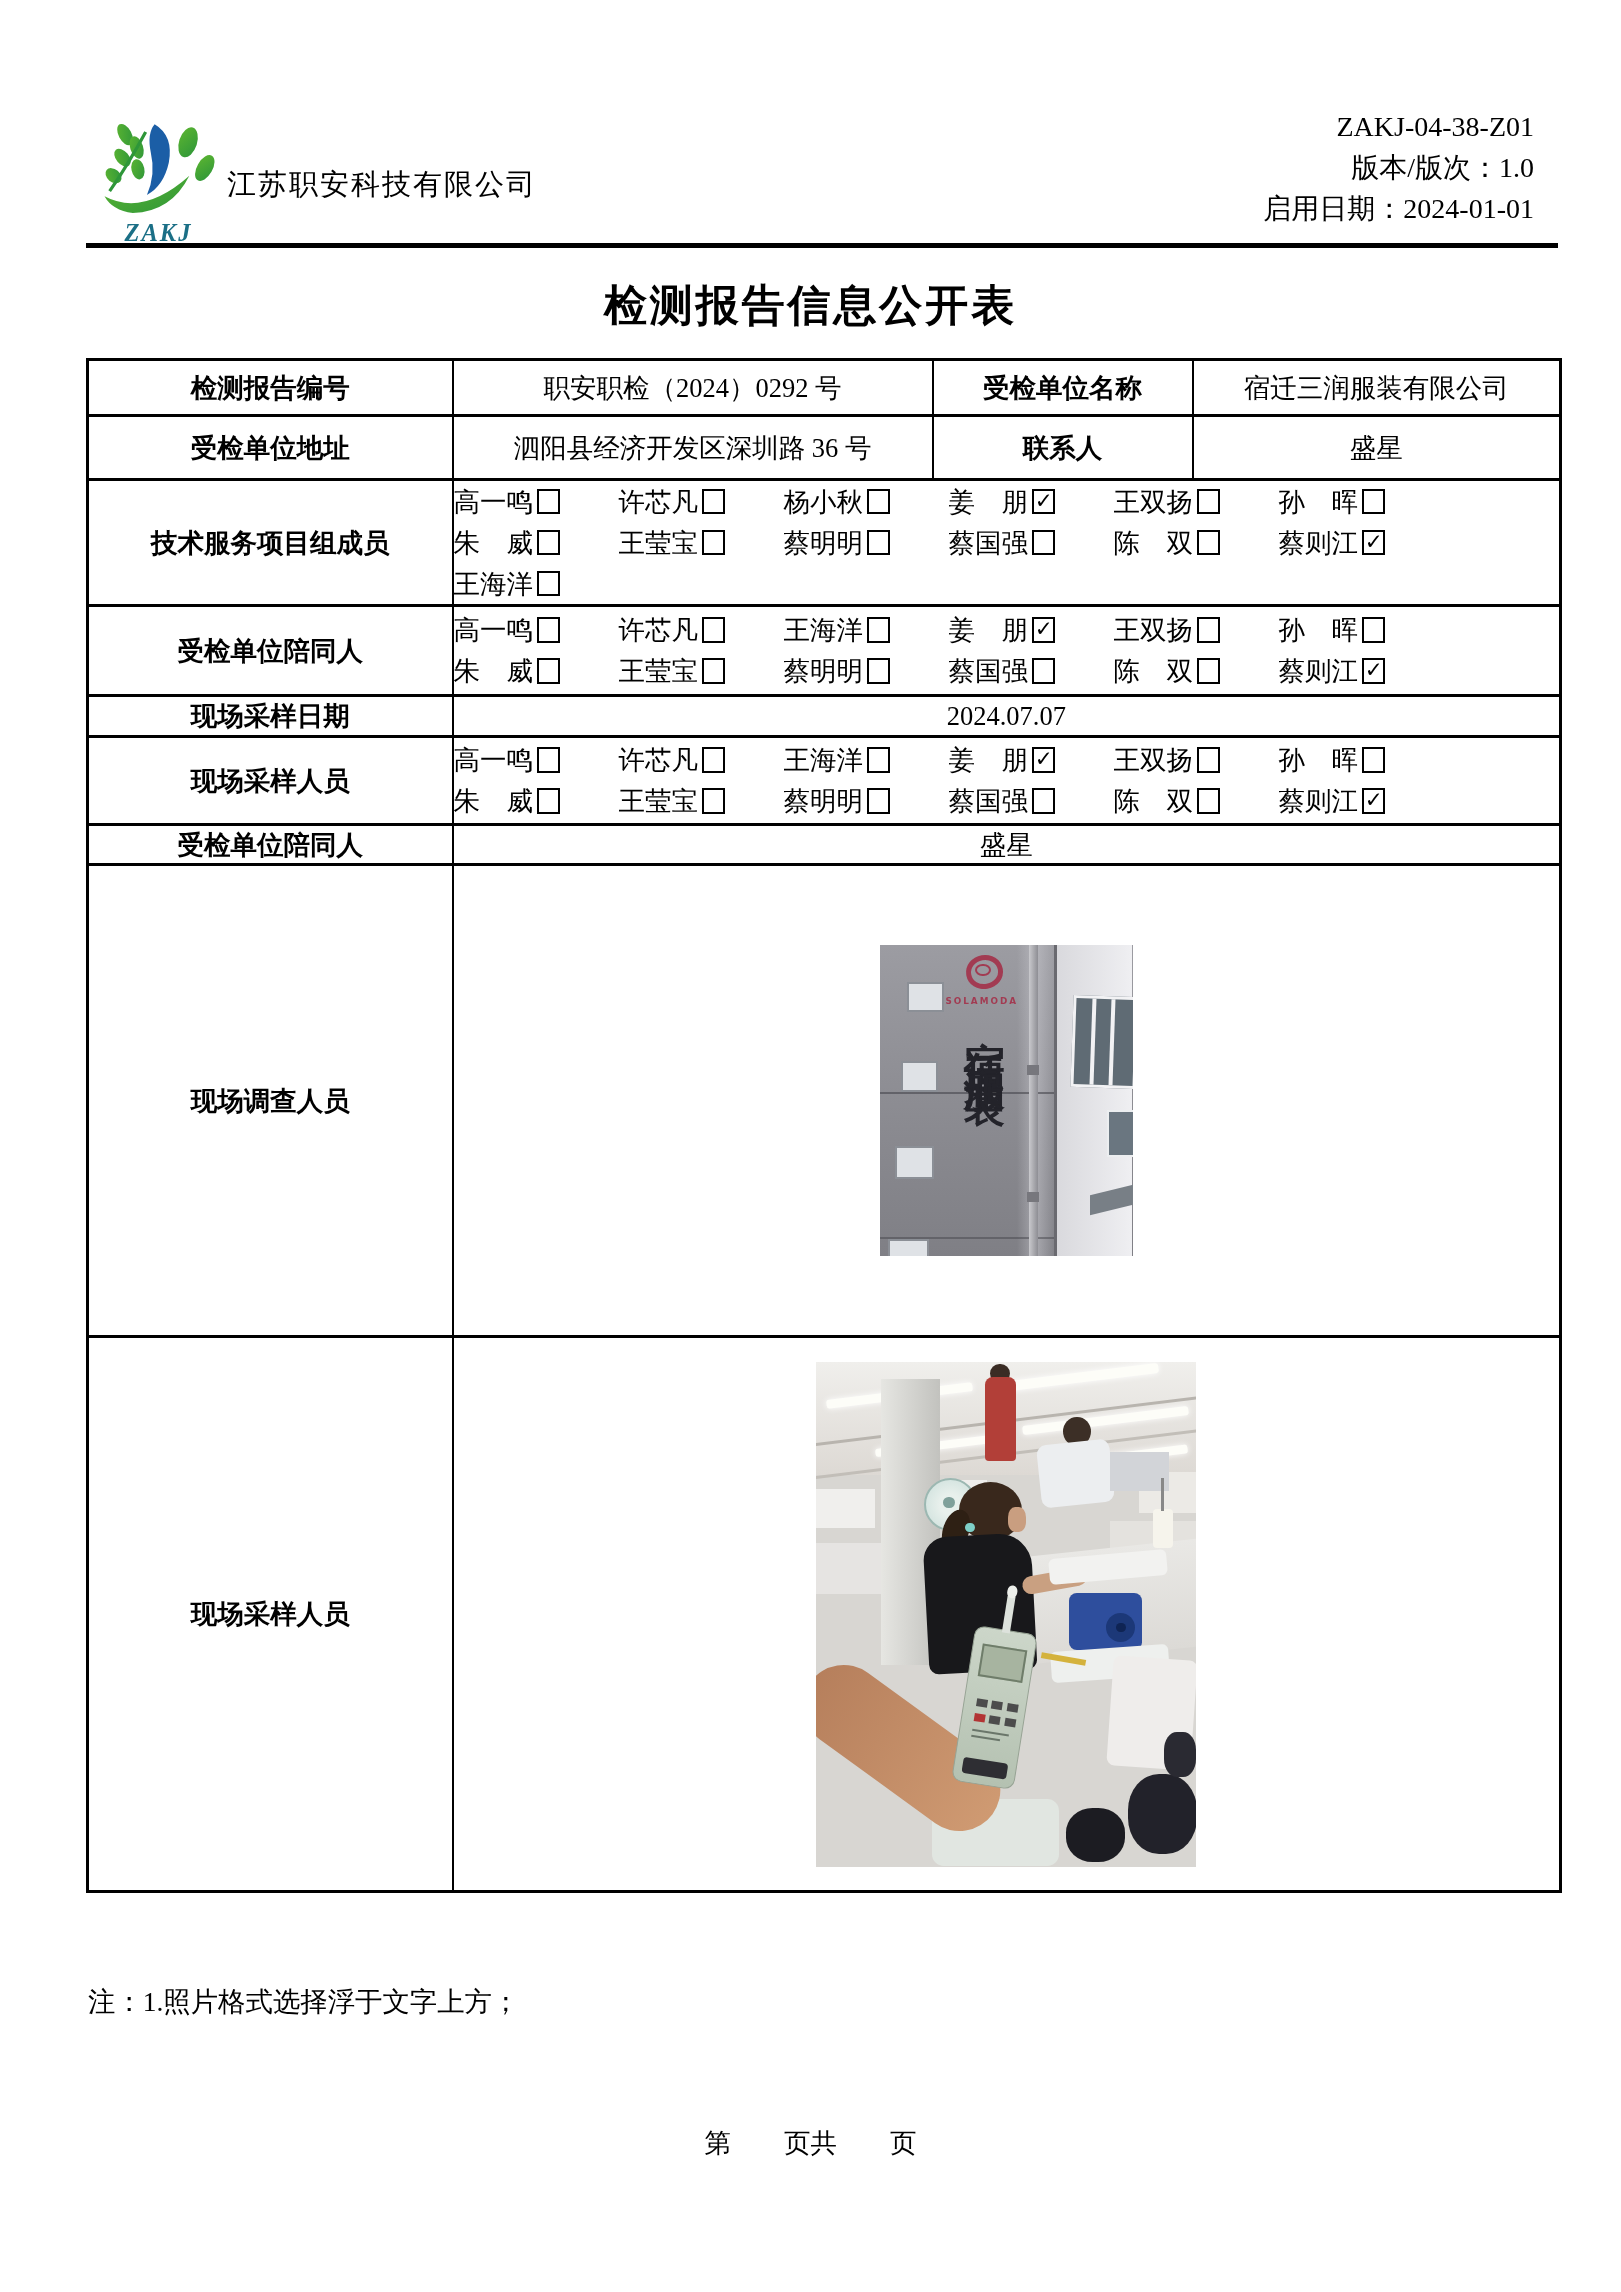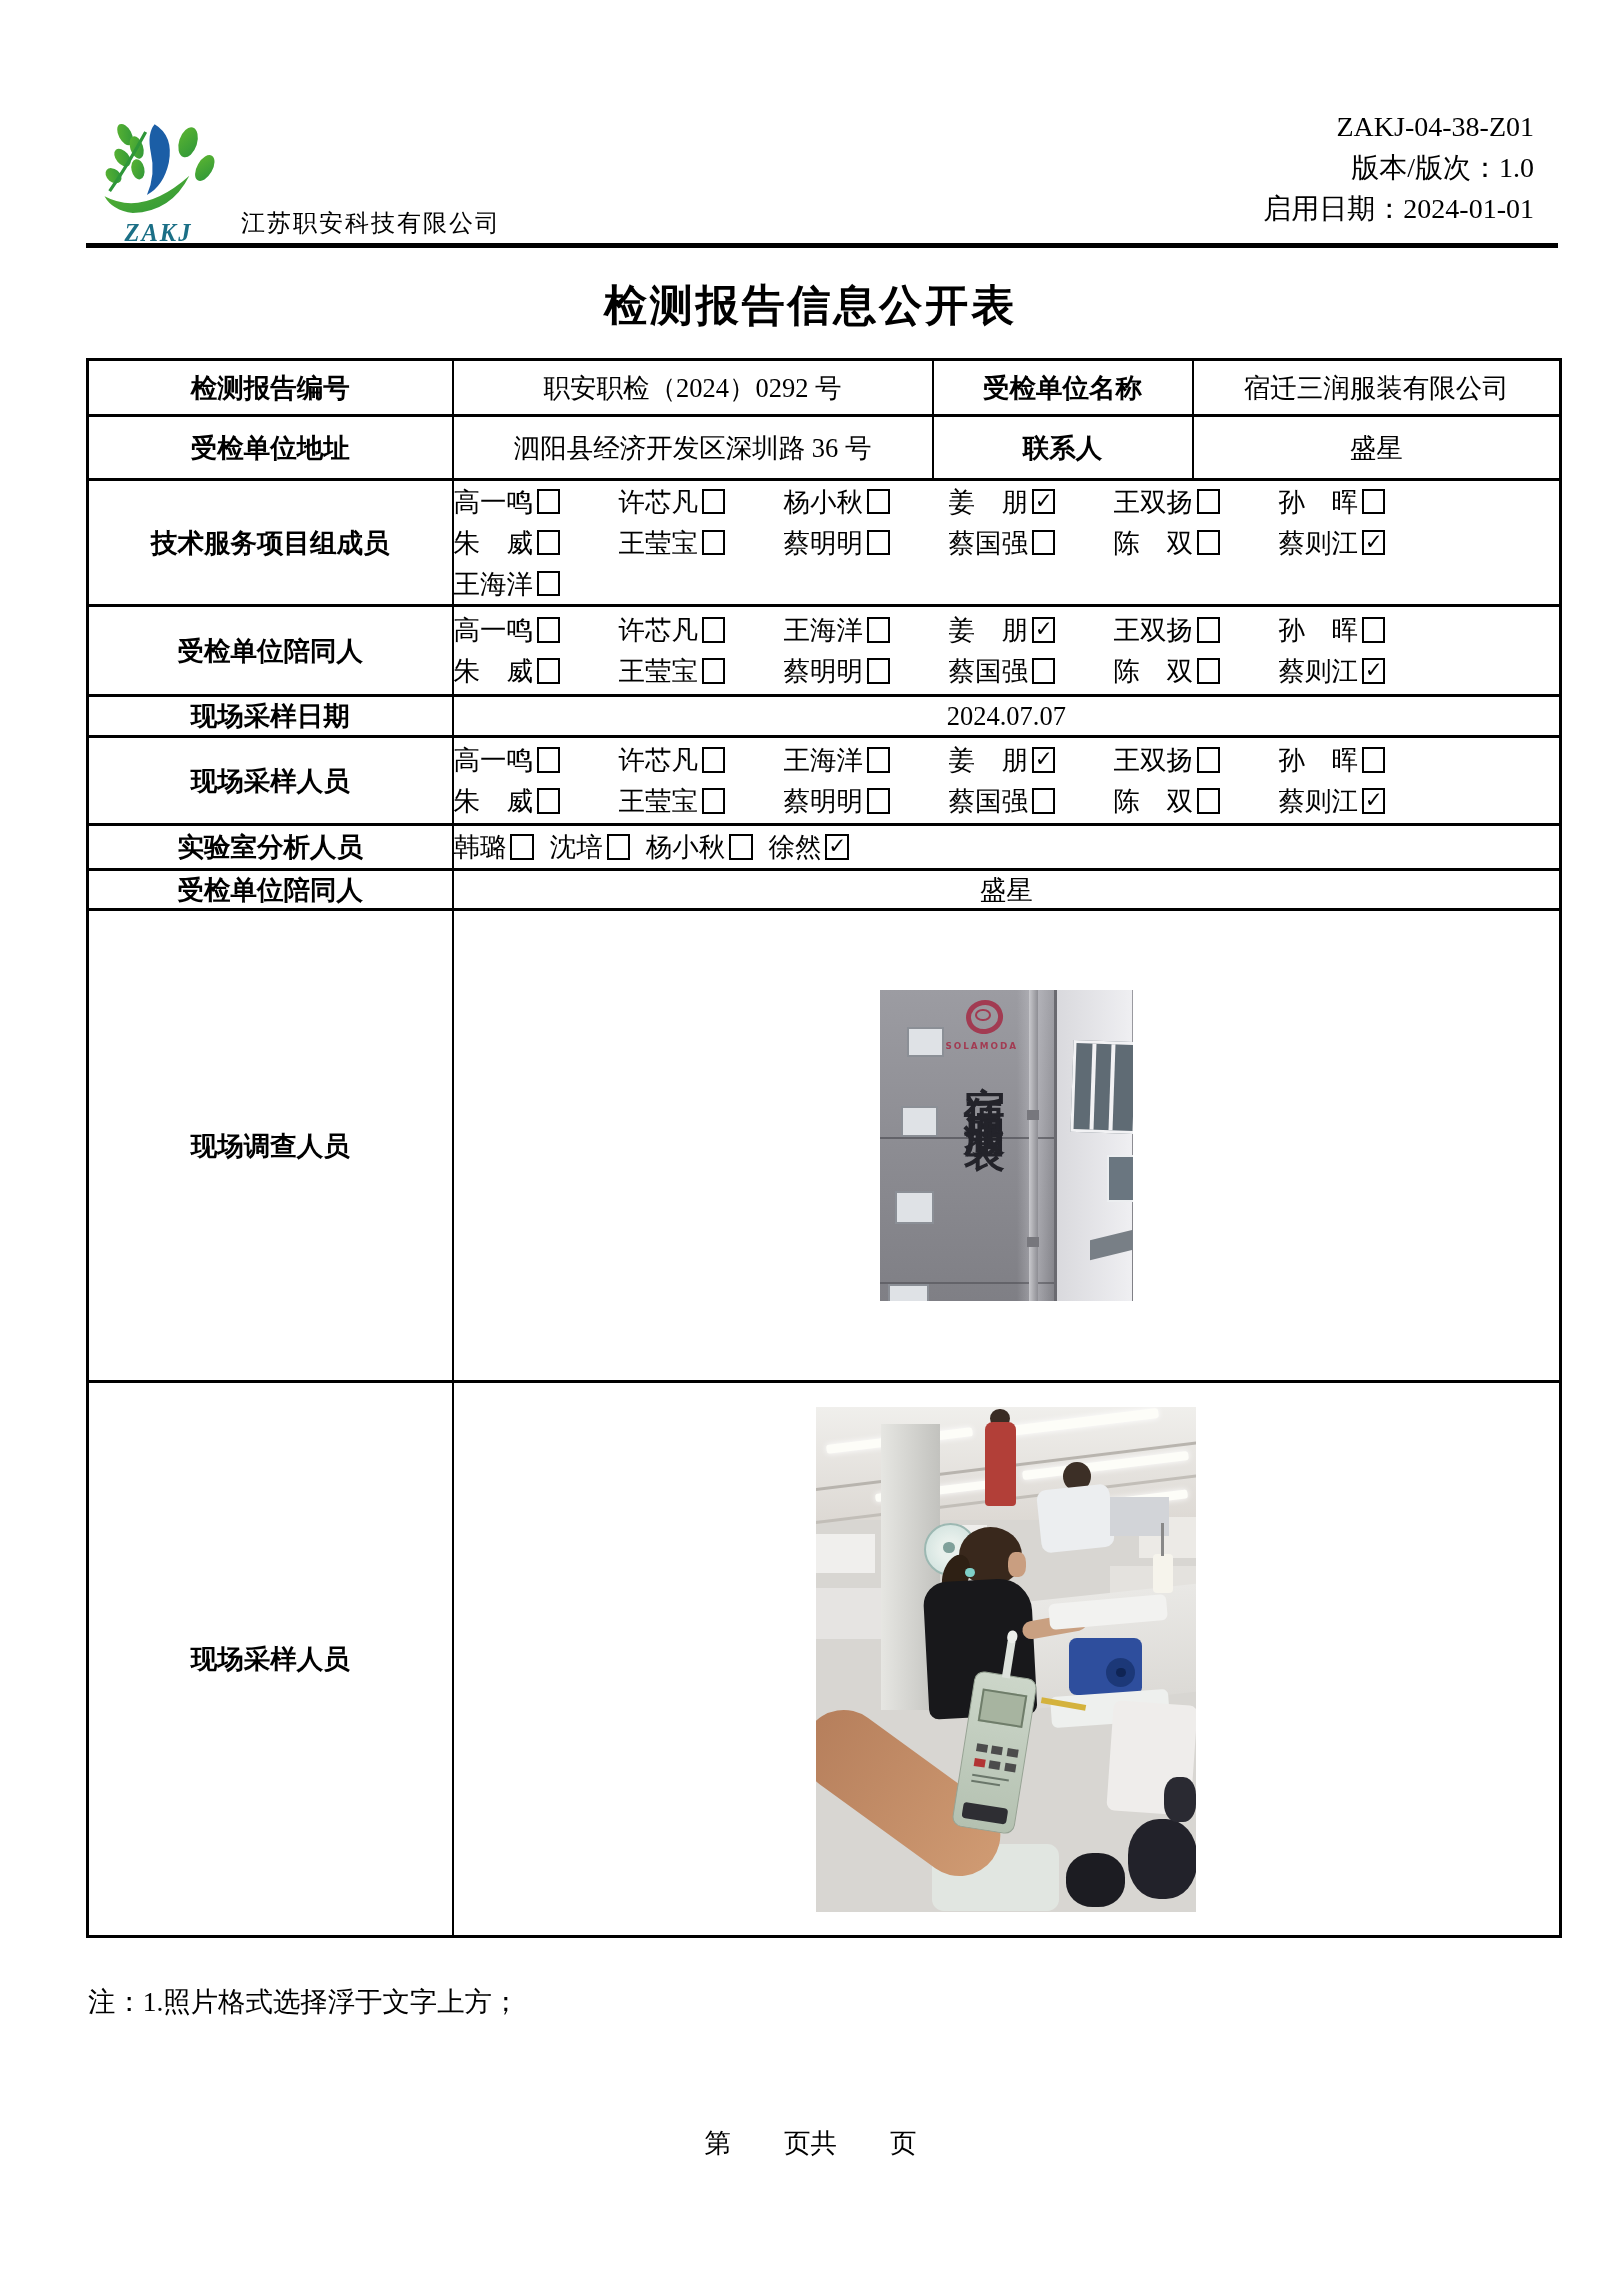--- a/index.html
+++ b/index.html
@@ -4,21 +4,21 @@
 <style>
   html,body{margin:0;padding:0;background:#fff;}
   .page{position:relative;width:1621px;height:2293px;margin:0 auto;background:#fff;
         font-family:"Liberation Serif","DejaVu Serif",serif;color:#000;overflow:hidden;}
 
   
   .logo-wrap{position:absolute;left:90px;top:114px;width:137px;height:133px;text-align:center;}
   .logo-wrap svg{display:block;margin:0 auto;}
   .logo-acronym{font-style:italic;font-weight:bold;font-size:24.5px;letter-spacing:2px;
       color:#1b6f86;line-height:21.6px;}
-  .company-name{position:absolute;left:241px;top:165px;font-size:24px;letter-spacing:2px;margin-top:42px;}
+  .company-name{position:absolute;left:227px;top:165px;font-size:29px;letter-spacing:2px;}
   .doc-info{position:absolute;right:87px;top:106px;text-align:right;font-size:28px;line-height:41px;}
   .header-rule{position:absolute;left:86px;top:243px;width:1472px;height:4.9px;background:#000;}
 
   
   .doc-title{position:absolute;left:0;top:277px;width:100%;text-align:center;
       font-size:43px;font-weight:bold;letter-spacing:2.9px;margin:0;}
 
   
   .table-wrap{position:absolute;left:86px;top:358px;}
   table.report{border-collapse:collapse;table-layout:fixed;width:1472px;border:3.9px solid #000;padding-left:20px;}
@@ -282,43 +282,20 @@
                 <span class="name-item">
                   <span class="nm">蔡国强</span>
                   <span class="cb"></span>
                 </span>
                 <span class="name-item">
                   <span class="nm">陈　双</span>
                   <span class="cb"></span>
                 </span>
                 <span class="name-item">
                   <span class="nm">蔡则江</span>
-                  <span class="cb checked">✓</span>
-                </span>
-              </div>
-            </td>
-      </tr>
-      <tr style="height:45px">
-        <td class="lbl">实验室分析人员</td>
-        <td class="names compact" colspan="3">
-              <div class="name-line">
-                <span class="name-item">
-                  <span class="nm">韩璐</span>
-                  <span class="cb"></span>
-                </span>
-                <span class="name-item">
-                  <span class="nm">沈培</span>
-                  <span class="cb"></span>
-                </span>
-                <span class="name-item">
-                  <span class="nm">杨小秋</span>
-                  <span class="cb"></span>
-                </span>
-                <span class="name-item">
-                  <span class="nm">徐然</span>
                   <span class="cb checked">✓</span>
                 </span>
               </div>
             </td>
       </tr>
       <tr style="height:40px">
         <td class="lbl">受检单位陪同人</td>
         <td class="val" colspan="3">盛星</td>
       </tr>
 

